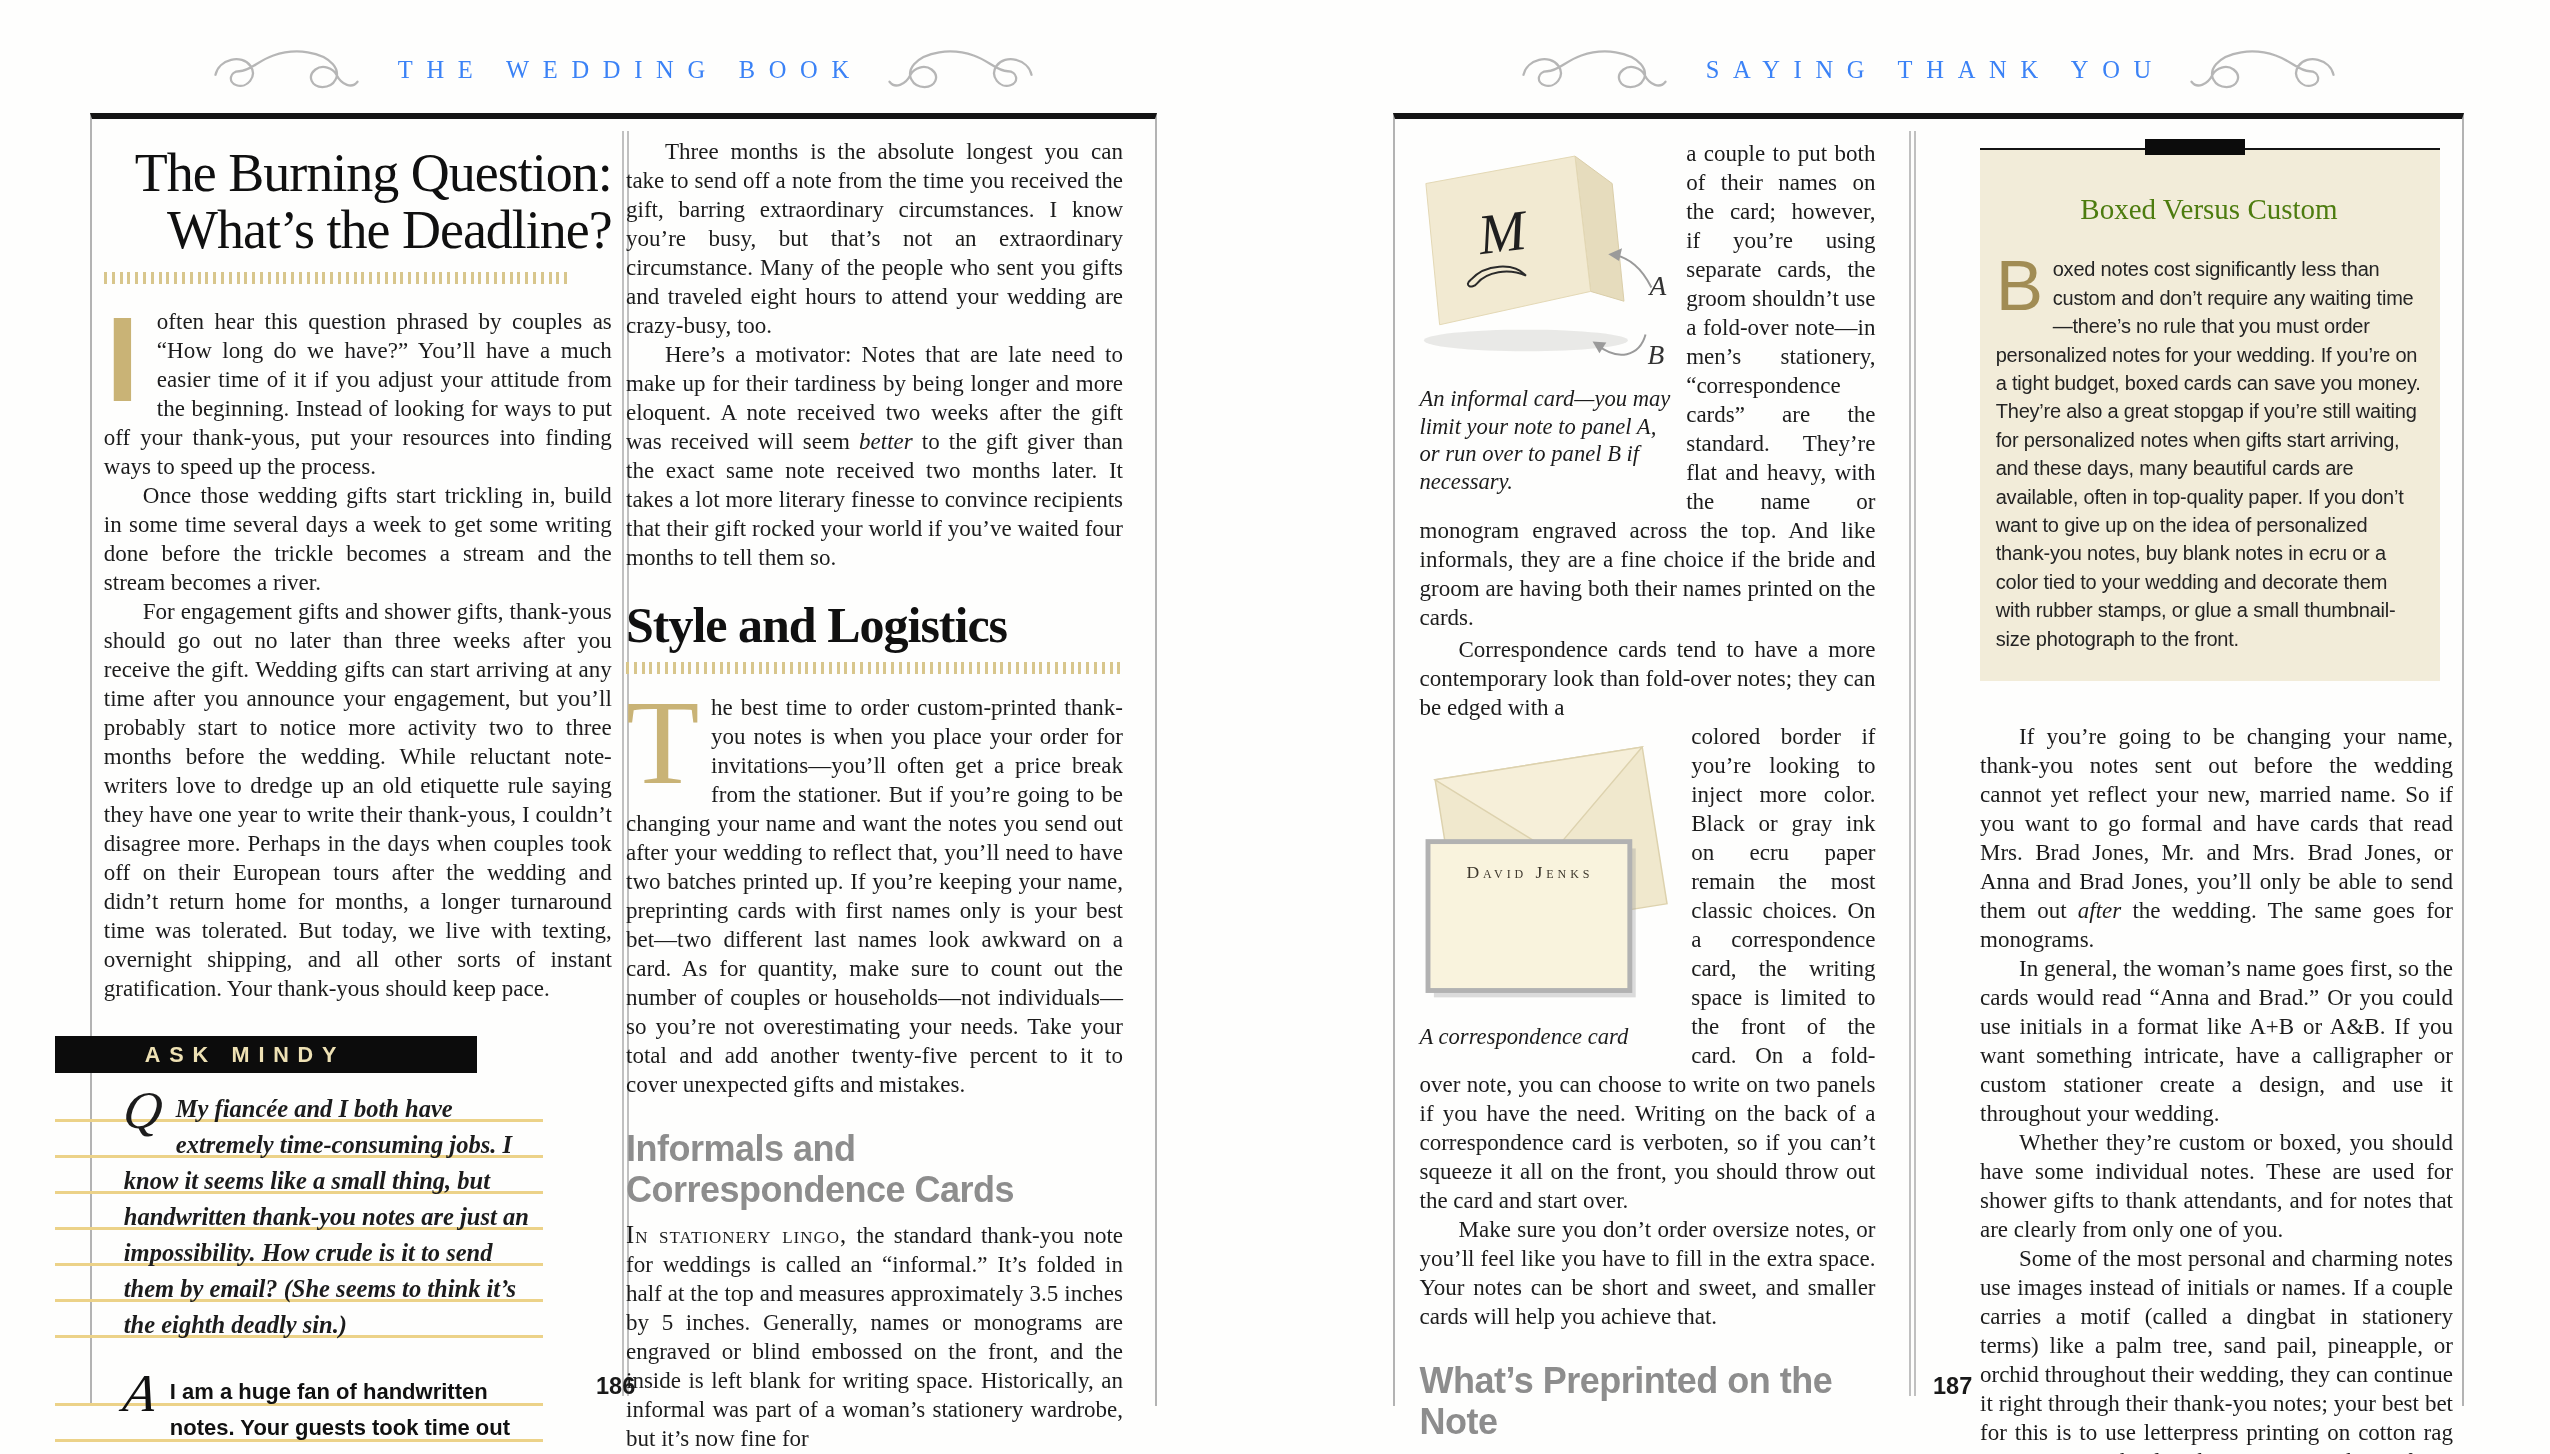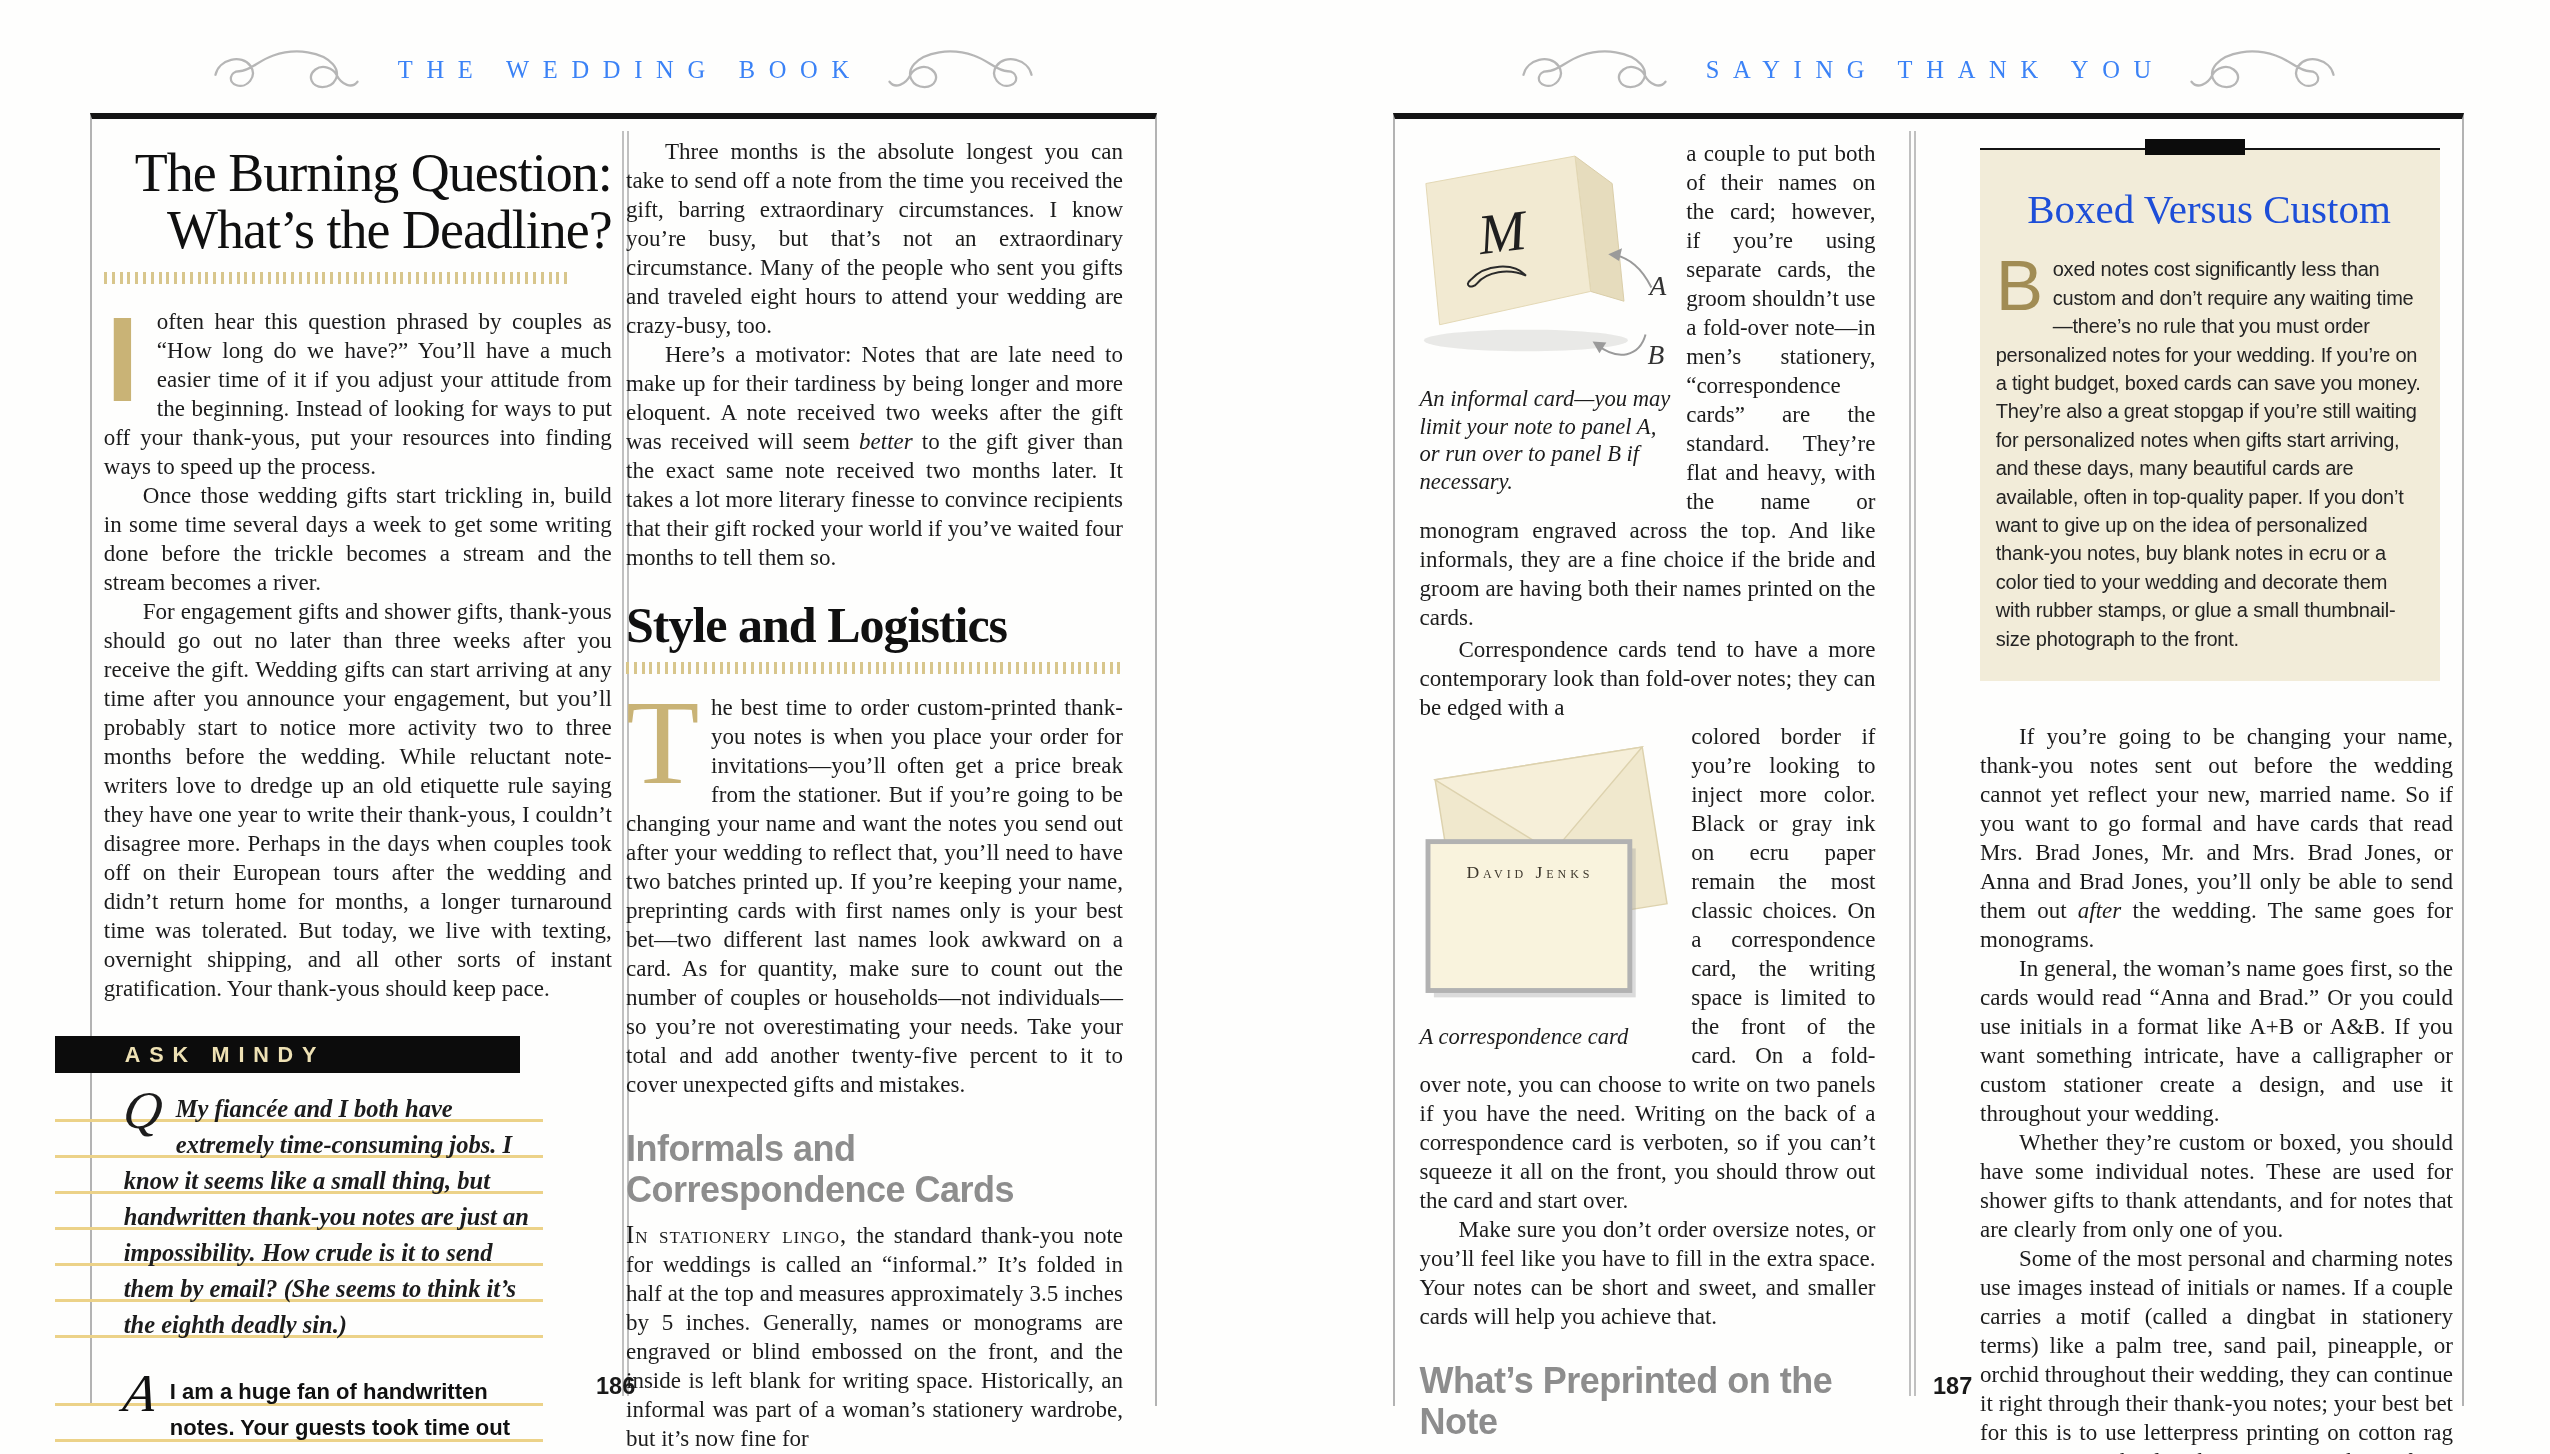--- a/index.html
+++ b/index.html
@@ -43,41 +43,41 @@
   .bt i, .bt2 i{font-style:italic;}
   .lead{font-variant:small-caps;font-size:24.5px;letter-spacing:1px;}
 
   .dc-i{float:left;font-family:"Liberation Sans",sans-serif;font-weight:700;font-size:120px;line-height:88px;
         color:#c9b376;margin:7.8px 17.7px 0 2px;}
   .dc-t{float:left;font-size:120px;line-height:88px;color:#c9b376;margin:5.9px 11.8px 0 0;}
   .dc-b{float:left;font-size:71px;line-height:53px;color:#a18c54;margin:3.9px 9.8px 0 0;}
 
   
   .mindy{margin:33px 0 0 -49px;width:488px;}
-  .mindy-bar{width:465px;height:37px;background:#0c0c0c;color:#eee1b4;font-family:"Liberation Sans",sans-serif;
-             font-weight:700;font-size:21.6px;letter-spacing:8.8px;line-height:38px;padding-left:70px;box-sizing:border-box;}
+  .mindy-bar{width:422px;height:37px;background:#0c0c0c;color:#eee1b4;font-family:"Liberation Sans",sans-serif;
+             font-weight:700;font-size:21.6px;letter-spacing:8.8px;line-height:38px;padding-left:90px;box-sizing:border-box;}
   .ruled{background:repeating-linear-gradient(to bottom,transparent 0 32px,#ecd288 32px 35px,transparent 35px 36px);}
   .mindy-q{margin-top:13.7px;padding:3.9px 5.9px 2px 69px;font-style:italic;font-weight:700;font-size:24.5px;line-height:36px;text-align:left;}
   .mindy-a{margin-top:25.5px;padding:3.9px 5.9px 2px 69px;font-family:"Liberation Sans",sans-serif;font-weight:700;
            font-size:22px;line-height:36px;text-align:left;color:#111;}
   .qa-glyph{float:left;font-family:"Liberation Serif",serif;font-style:italic;font-weight:400;
             font-size:53px;line-height:39px;margin-right:13.7px;transform:skewX(-8deg);}
 
   
   .fig{float:left;margin:3.9px 13.7px 2px 0;}
   .fig-informal{width:253px;}
   .fig-envelope{width:258px;}
   .fig figcaption{font-style:italic;font-size:22.6px;line-height:27.5px;margin-top:3.9px;text-align:left;}
   .clear{clear:both;}
 
   
   .sidebox{position:relative;width:460px;min-height:469px;background:#f2ecd9;border-top:2.9px solid #141414;
            padding:31px 17.7px 27.5px 15.7px;box-sizing:border-box;}
   .sidebox-tab{position:absolute;top:-10.8px;left:165px;width:100px;height:15.7px;background:#0c0c0c;}
-  .boxtitle{font-size:41px;line-height:45px;font-weight:400;text-align:center;margin:5.9px 0 23.5px;color:#1d4ed8;}
+  .boxtitle{font-size:29px;line-height:45px;font-weight:400;text-align:center;margin:5.9px 0 23.5px;color:#4d7c0f;}
   .bx{font-family:"Liberation Sans",sans-serif;font-size:20px;line-height:28.4px;letter-spacing:-0.2px;
       color:#242424;text-align:left;margin:0;}
 
   .svgtxt-name{font-family:"Liberation Serif",serif;font-variant:small-caps;letter-spacing:4px;}
   .svgtxt-label{font-family:"Liberation Serif",serif;font-style:italic;}
   .svgtxt-mono{font-family:"Liberation Serif",serif;font-style:italic;}
 </style>
 </head>
 <body>
 

